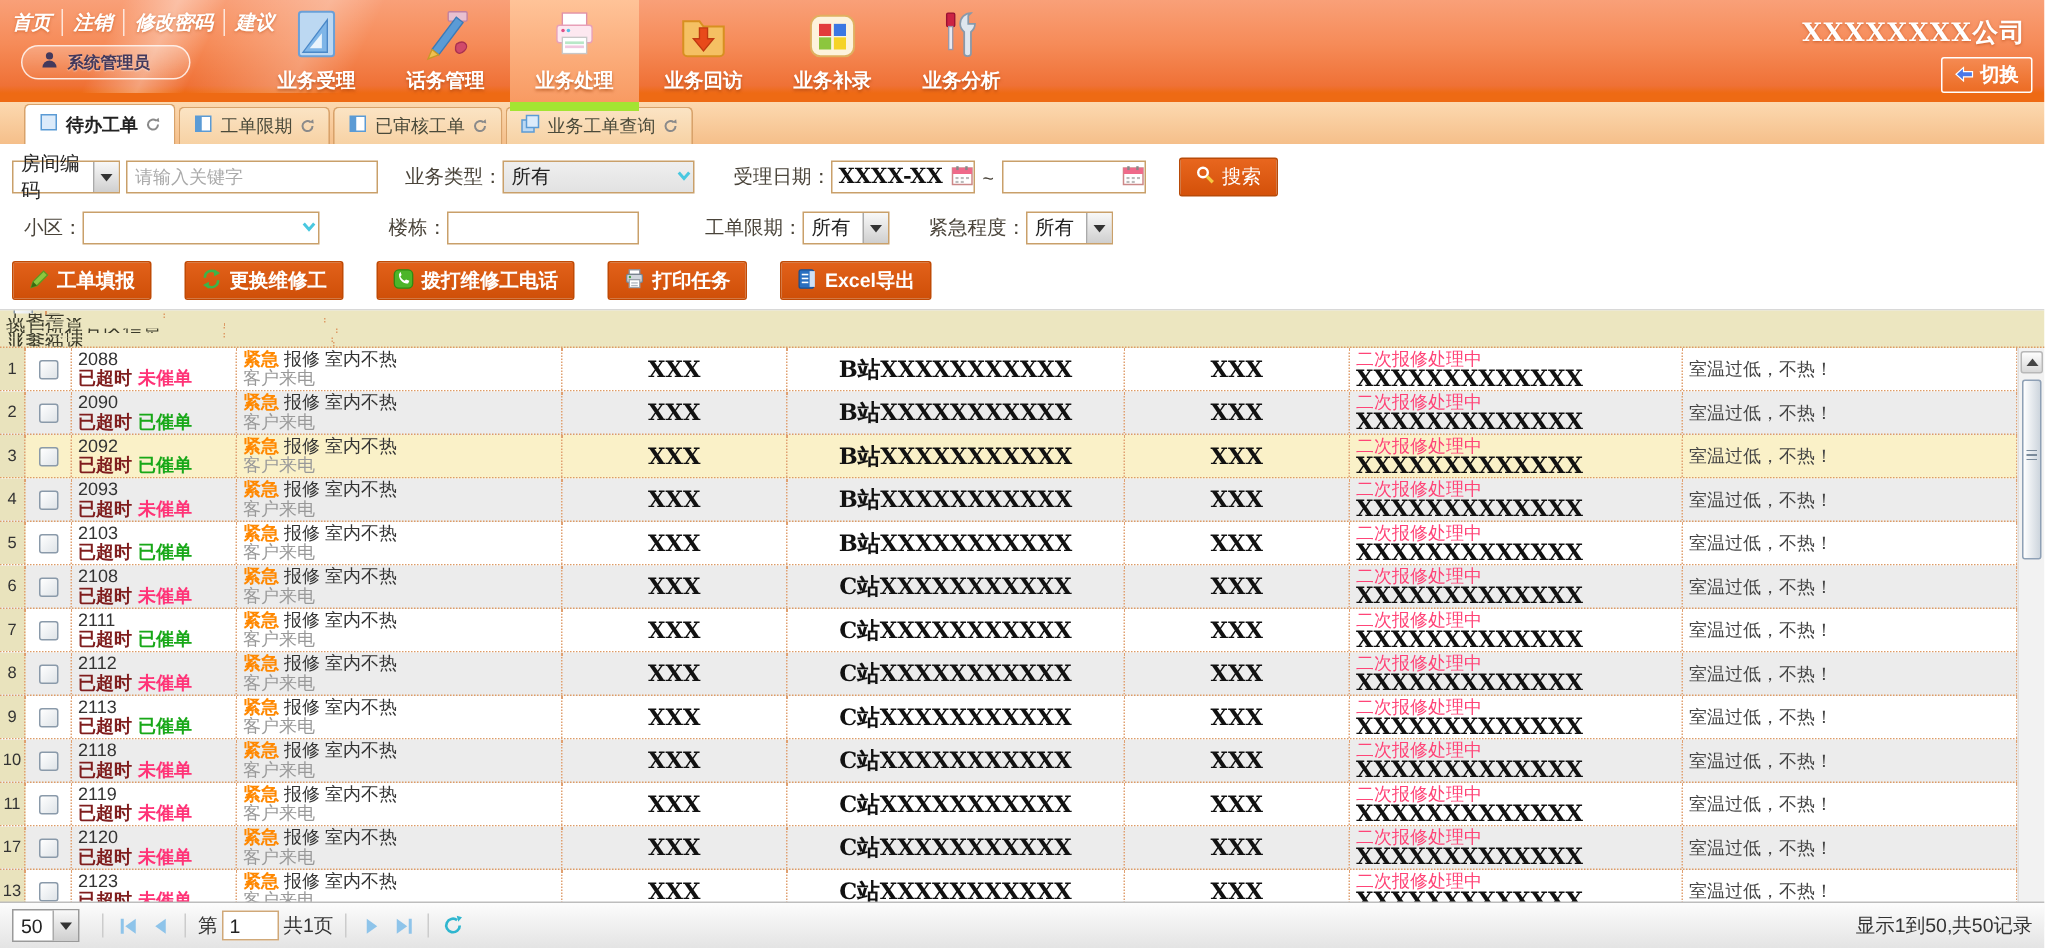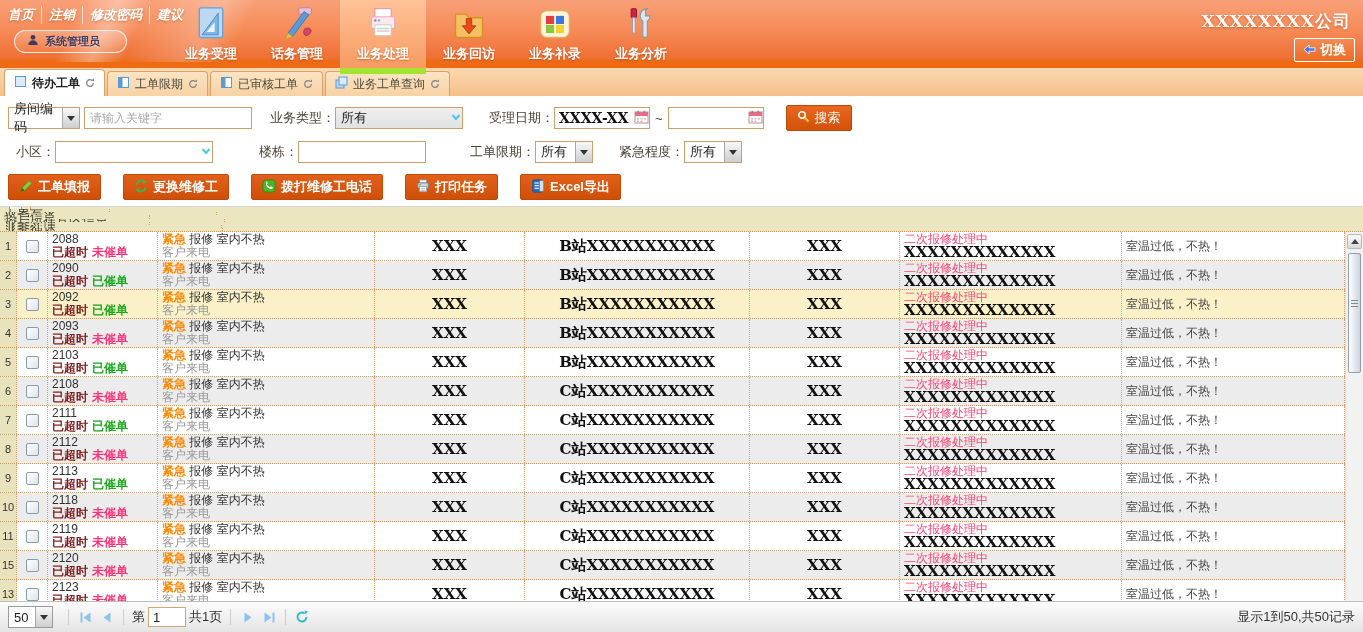--- a/index.html
+++ b/index.html
@@ -20,21 +20,21 @@
   .main-nav { position:absolute; left:168px; top:0; height:62px; display:flex; }
   .nav-item { width:86px; height:68px; display:flex; flex-direction:column; align-items:center; justify-content:flex-start; padding-top:5px; cursor:pointer; position:relative; }
   .nav-item .nav-ico { height:38px; display:flex; align-items:center; justify-content:center; }
   .nav-item .nav-label { color:#fff; font-size:13px; font-weight:bold; margin-top:2px; text-shadow:0 1px 2px rgba(160,60,5,.6); }
   .nav-item.active { background:linear-gradient(180deg,#ffc398 0%,#f89a62 100%); }
   .nav-item.active::after { content:""; position:absolute; left:0; bottom:-6px; width:100%; height:6px; background:#a3e432; }
   .company { position:absolute; right:12px; top:10px; color:#fff; font-size:17px; font-weight:bold; letter-spacing:1px; font-family:"DejaVu Serif","Liberation Serif",serif; text-shadow:0 1px 2px rgba(170,60,5,.55); }
   .switch-btn { position:absolute; right:8px; top:38px; display:flex; align-items:center; gap:4px; border:1px solid #fff; border-radius:2px; padding:2px 8px; color:#fff; font-size:13px; font-weight:bold; background:linear-gradient(180deg,#f5띩8a52 0%,#ec6c24 100%); background:linear-gradient(180deg,#f58a52 0%,#ec6c24 100%); cursor:pointer; }
 
   
-  .tabbar { height:28px; background:linear-gradient(180deg,#fcd9b0 0%,#f5bf8a 100%); display:flex; align-items:flex-end; padding-left:4px; }
+  .tabbar { height:28px; background:linear-gradient(180deg,#fcd9b0 0%,#f5bf8a 100%); display:flex; align-items:flex-end; padding-left:16px; }
   .tab { display:flex; align-items:center; gap:5px; height:25px; padding:0 9px; margin-right:2px;
          border:1px solid #d8a26a; border-bottom:none; border-radius:4px 4px 0 0;
          background:linear-gradient(180deg,#fbe4c4,#f7d2a4); color:#4a4a3a; cursor:pointer; }
   .tab.active { background:#fff; font-weight:bold; color:#222; height:27px; }
   .tab .tab-refresh { color:#8a8a8a; cursor:pointer; display:flex; }
 
   
   .filters { background:#fff; padding:8px 8px 4px 8px; }
   .frow { display:flex; align-items:center; height:28px; margin-bottom:6px; }
   .lbl { color:#4a443a; font-size:13px; }
@@ -683,21 +683,21 @@
     <div class="cell col-accept center-x">
             <span class="bigx">XXX</span>
           </div>
     <div class="cell col-process">
       <div class="proc-status">二次报修处理中</div>
       <div class="bigx">XXXXXXXXXXXXX</div>
     </div>
     <div class="cell cdesc col-desc">室温过低，不热！</div>
   </div>
         <div class="row shade">
-    <div class="cell cnum col-num">15</div>
+    <div class="cell cnum col-num">17</div>
     <div class="cell cchk col-chk">
             <span class="cb"></span>
           </div>
     <div class="cell col-order">
       <div><span>2120</span></div>
       <div><span class="st-overdue">已超时</span><span class="st-remind-no">未催单</span></div>
     </div>
     <div class="cell col-demand">
       <div><span class="st-urgent">紧急</span> <span>报修 室内不热</span></div>
       <div class="muted">客户来电</div>

